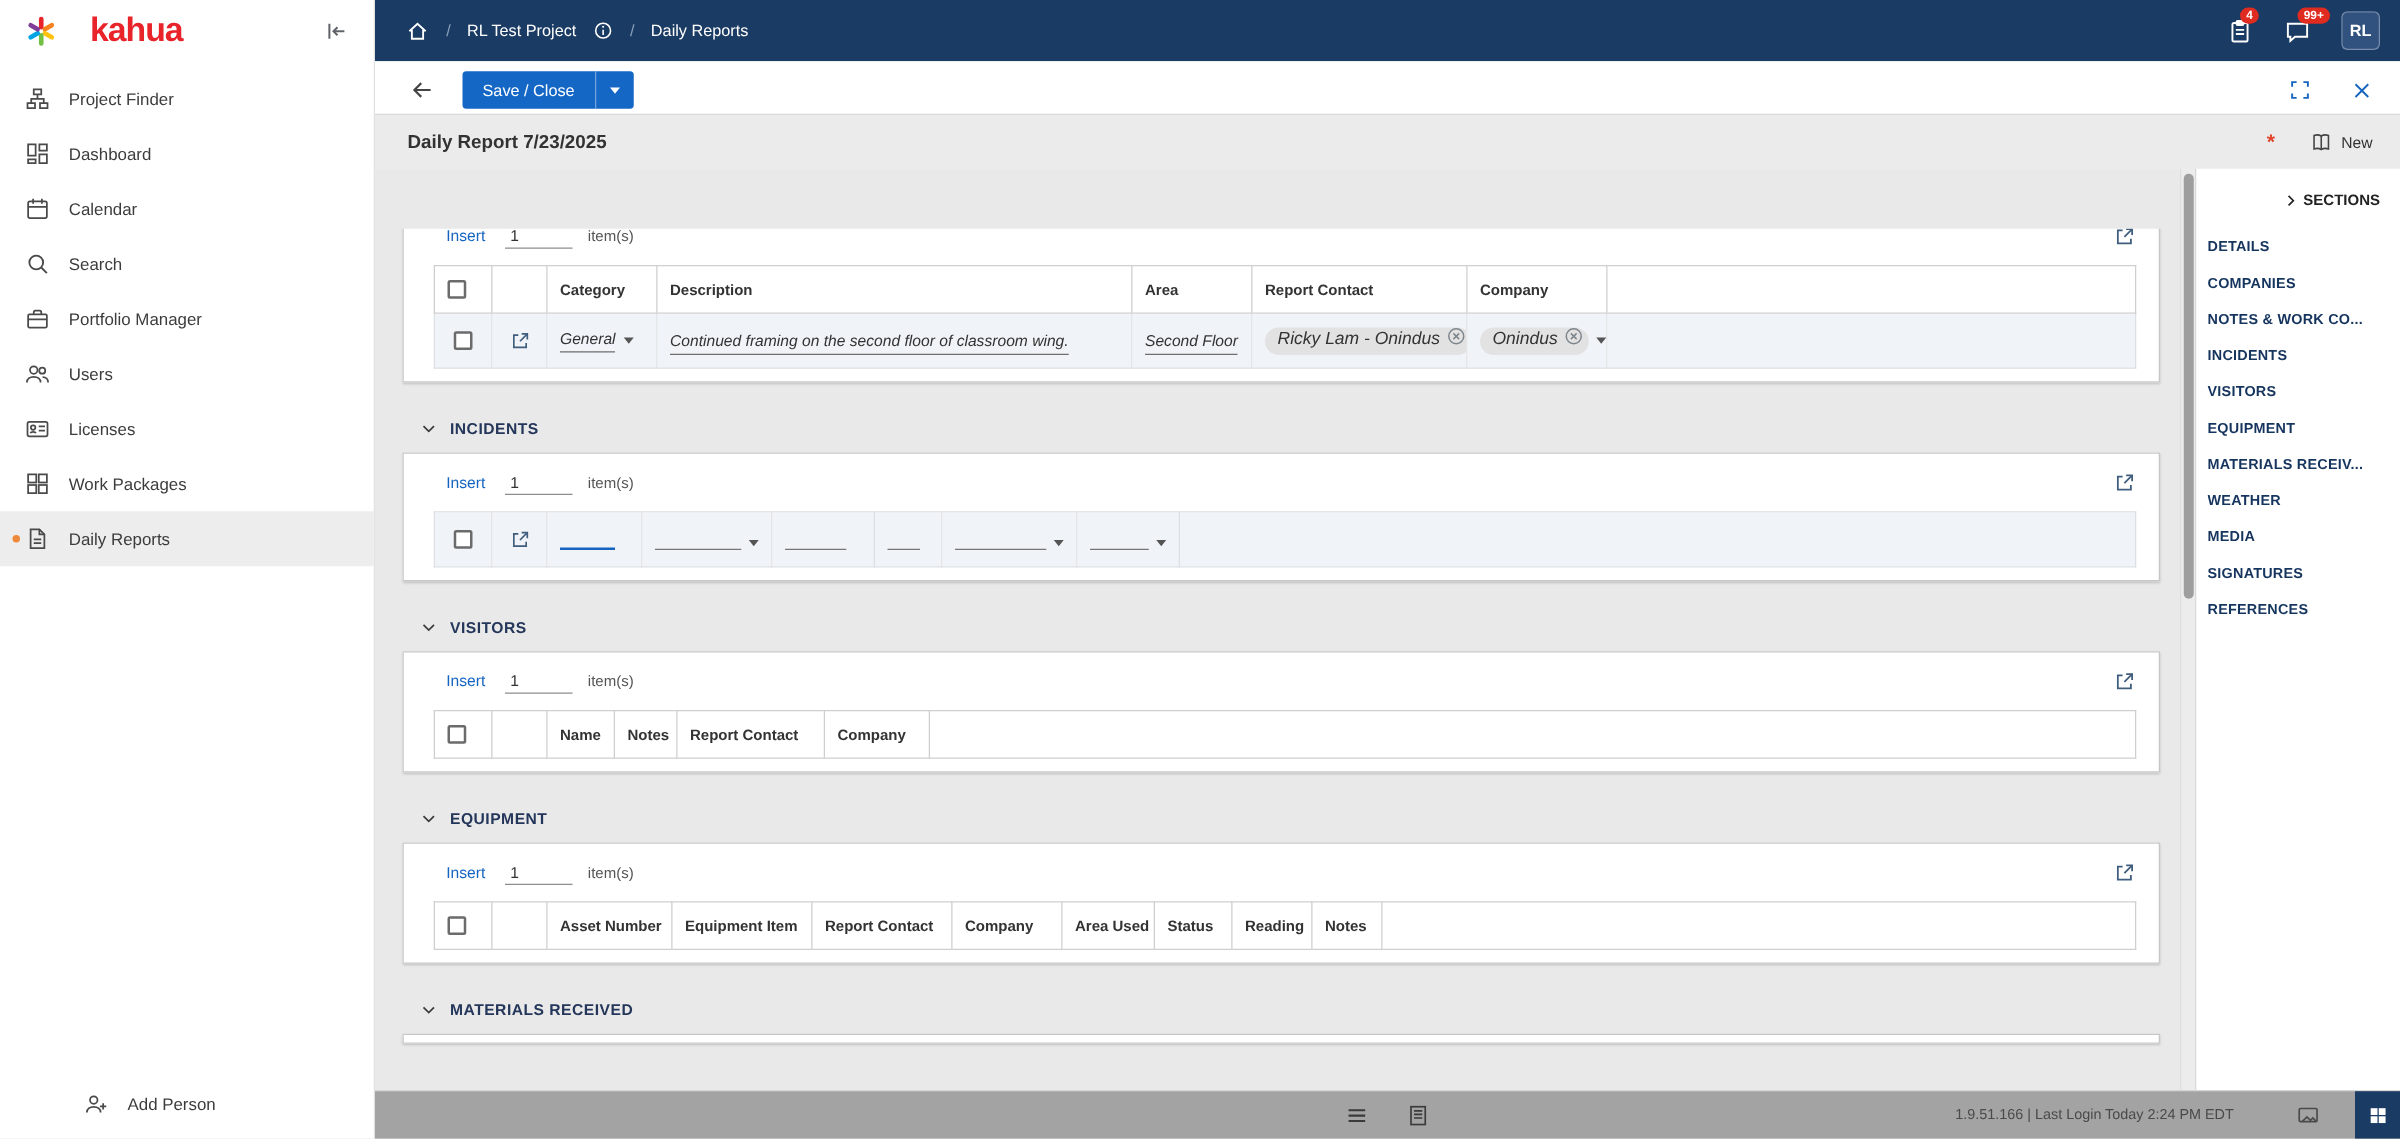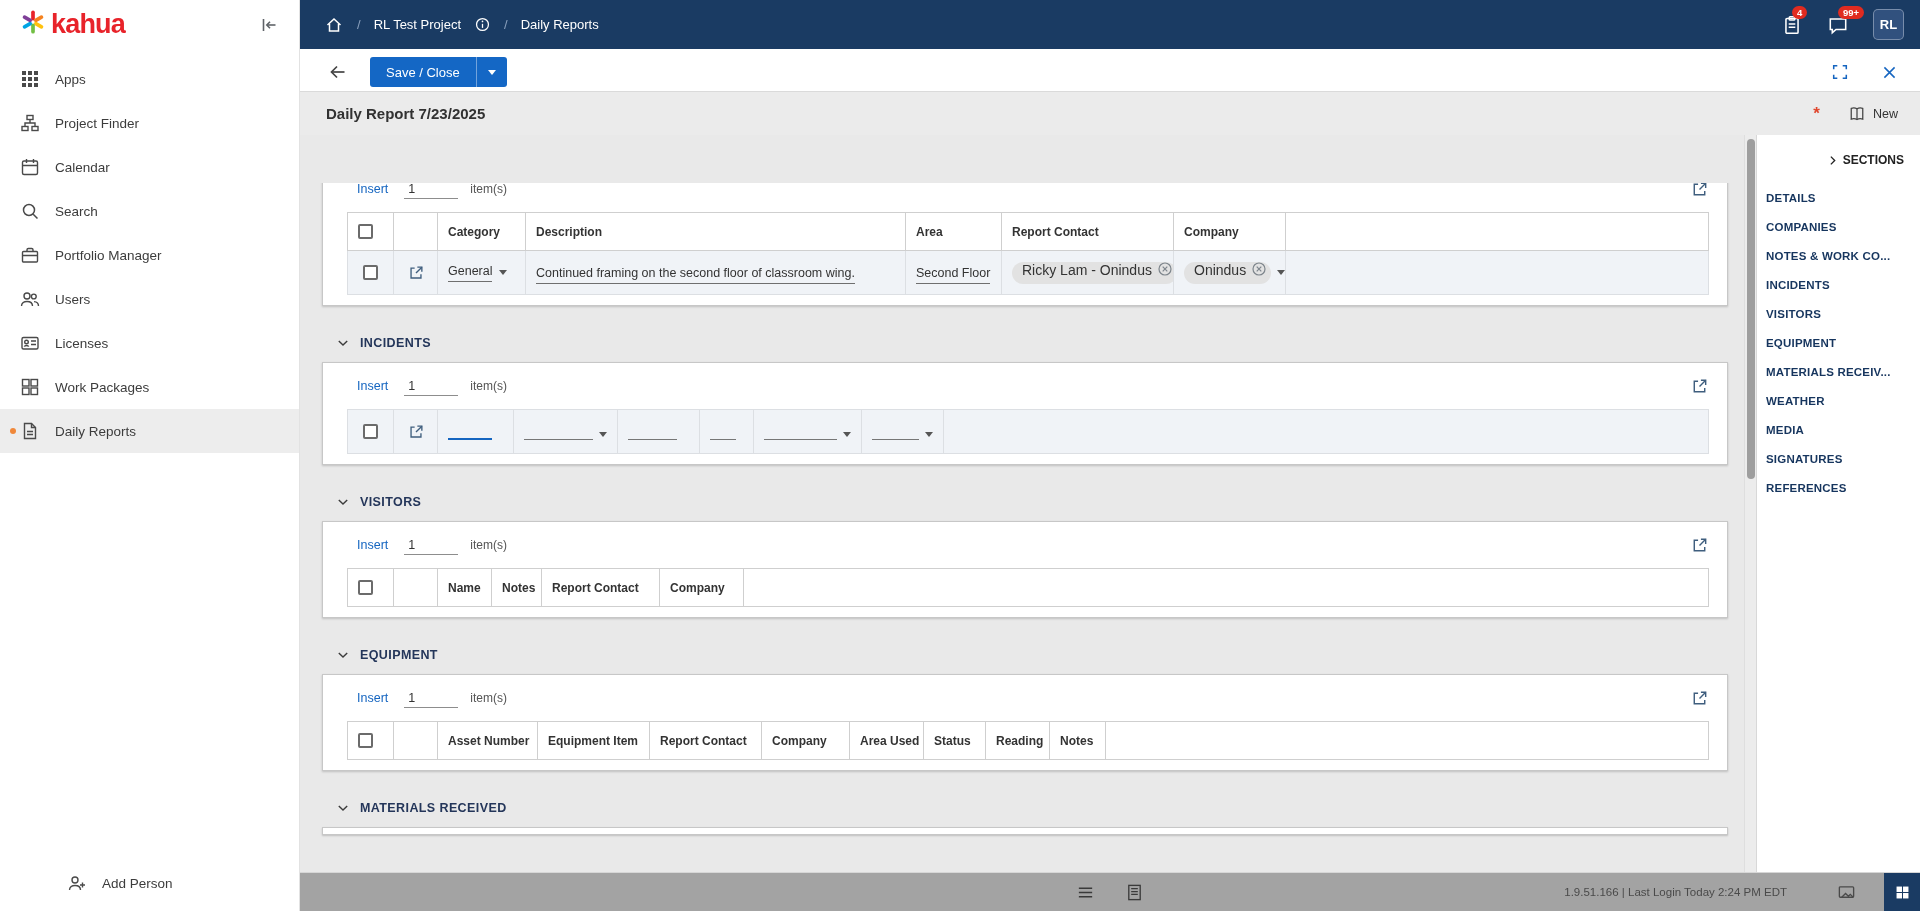--- a/index.html
+++ b/index.html
@@ -3,21 +3,21 @@
 <meta charset="utf-8">
 <style>
   * { box-sizing: border-box; margin: 0; padding: 0; }
   html,body { width:1920px; height:911px; overflow:hidden; }
   body { font-family:"Liberation Sans", sans-serif; display:flex; background:#e9e9e9; color:#333; }
   svg { display:block; }
 
   
   .sidebar { width:300px; flex:none; background:#fff; display:flex; flex-direction:column; border-right:1px solid #e2e2e2; z-index:3; }
   .logo-row { height:49px; display:flex; align-items:center; padding:0 16px 0 20px; flex:none; }
-  .logo { display:flex; align-items:flex-start; }
+  .logo { display:flex; align-items:center;gap:21px; }
   .logo-text { color:#e8232a; font-size:27px; font-weight:700; letter-spacing:-0.8px; margin-left:5px; }
   .collapse-btn { margin-left:auto; background:none; border:none; cursor:pointer; padding:4px; }
   .nav { flex:none; padding-top:8px; }
   .nav-item { display:flex; align-items:center; gap:15px; height:44px; padding:0 16px 0 20px; font-size:13.5px; color:#3c3c3c; cursor:pointer; position:relative; white-space:nowrap; }
   .nav-item.active { background:#ededed; }
   .active-dot { position:absolute; left:10px; top:50%; transform:translateY(-50%); width:6px; height:6px; border-radius:50%; background:#f0883a; }
   .sidebar-footer { margin-top:auto; padding-bottom:6px;margin-left:47px; }
 
   
   .main { flex:1; min-width:0; display:flex; flex-direction:column; }
@@ -58,21 +58,21 @@
   .card-first { margin-top:-18px; }
   .card-sliver { height:8px; padding:0; }
   .insert-row { display:flex; align-items:center; height:42px; padding:4px 16px 0 34px; }
   .insert-link { color:#1565c0; font-size:12.5px; cursor:pointer; }
   .insert-input { width:54px; border:none; border-bottom:1px solid #8d8d8d; background:transparent; font-family:inherit; font-size:12.5px; color:#333; padding:2px 4px; margin:0 12px 0 16px; }
   .items-label { font-size:12px; color:#555; }
   .insert-open { margin-left:auto; background:none; border:none; cursor:pointer; padding:2px; }
 
   table.grid { border-collapse:collapse; table-layout:fixed; width:calc(100% - 42px); margin:4px 18px 0 24px; }
   .grid th { border:1px solid #cfcfcf; background:#fff; height:38px; text-align:left; padding:0 10px; font-size:12px; font-weight:700; color:#333; overflow:hidden; white-space:nowrap; }
-  .grid td { border:1px solid #dcdfe3; background:#f0f3f7; height:44px; padding:0 10px; font-size:12.5px; color:#333; overflow:hidden; white-space:nowrap; }
+  .grid td { border:1px solid #dcdfe3; background:#f0f3f7; height:44px; padding:0 10px; font-size:12.5px; color:#333; overflow:hidden; white-space:nowrap;font-style:italic; }
   .cell-center { text-align:center; }
   .cb { width:15px; height:15px; border:2px solid #6b6b6b; border-radius:2px; background:#fff; display:inline-block; vertical-align:middle; cursor:pointer; }
   .uval { border-bottom:1px solid #6f6f6f; padding-bottom:3px; cursor:text; }
   .dd-inline { display:inline-flex; align-items:center; gap:7px; }
   .uline { display:inline-block; vertical-align:bottom; height:16px; border-bottom:1px solid #767676; width:80%; cursor:text; }
   .uline.focus { border-bottom:2px solid #1565c0; }
   .dd { display:flex; align-items:flex-end; gap:6px; }
   .dd .uline { flex:1; }
   .dd .caret { margin-bottom:3px; }
   .chip { display:inline-flex; align-items:flex-start; gap:6px; background:#e2e2e2; border-radius:11px; height:22px; padding:0 5px 0 10px; font-size:14px; color:#333; cursor:pointer; vertical-align:middle; }
@@ -117,43 +117,36 @@
       <svg width="20" height="20" viewBox="0 0 20 20" fill="none" stroke="#5f6368" stroke-width="1.6">
         <path d="M4.5 4v12"></path>
           <path d="M16.5 10H8"></path>
           <path d="M11 6.8L7.8 10 11 13.2"></path>
       </svg>
     </button>
   </div>
 
   <nav class="nav">
     <div class="nav-item">
-      <svg width="20" height="20" viewBox="0 0 20 20">
-          <g fill="#4a4a4a">
-            <rect x="2" y="2" width="4" height="4"></rect>
-            <rect x="8" y="2" width="4" height="4"></rect>
-            <rect x="14" y="2" width="4" height="4"></rect>
-            <rect x="2" y="8" width="4" height="4"></rect>
-            <rect x="8" y="8" width="4" height="4"></rect>
-            <rect x="14" y="8" width="4" height="4"></rect>
-            <rect x="2" y="14" width="4" height="4"></rect>
-            <rect x="8" y="14" width="4" height="4"></rect>
-            <rect x="14" y="14" width="4" height="4"></rect>
-          </g>
-        </svg>
-      <span>Apps</span>
-    </div>
-    <div class="nav-item">
       <svg width="20" height="20" viewBox="0 0 20 20" fill="none" stroke="#4a4a4a" stroke-width="1.4">
           <rect x="7" y="2.5" width="6" height="4"></rect>
           <rect x="2" y="13.5" width="6" height="4"></rect>
           <rect x="12" y="13.5" width="6" height="4"></rect>
           <path d="M10 6.5v3.5M10 10H5v3.5M10 10h5v3.5"></path>
         </svg>
       <span>Project Finder</span>
+    </div>
+    <div class="nav-item">
+      <svg width="20" height="20" viewBox="0 0 20 20" fill="none" stroke="#4a4a4a" stroke-width="1.4">
+          <rect x="2.5" y="2.5" width="6" height="9"></rect>
+          <rect x="11.5" y="2.5" width="6" height="5"></rect>
+          <rect x="11.5" y="10.5" width="6" height="7"></rect>
+          <rect x="2.5" y="14.5" width="6" height="3"></rect>
+        </svg>
+      <span>Dashboard</span>
     </div>
     <div class="nav-item">
       <svg width="20" height="20" viewBox="0 0 20 20" fill="none" stroke="#4a4a4a" stroke-width="1.4">
           <rect x="2.5" y="4" width="15" height="13.5" rx="1.5"></rect>
           <path d="M2.5 8.5h15M6.5 2v4M13.5 2v4"></path>
         </svg>
       <span>Calendar</span>
     </div>
     <div class="nav-item">
       <svg width="20" height="20" viewBox="0 0 20 20" fill="none" stroke="#4a4a4a" stroke-width="1.5">

